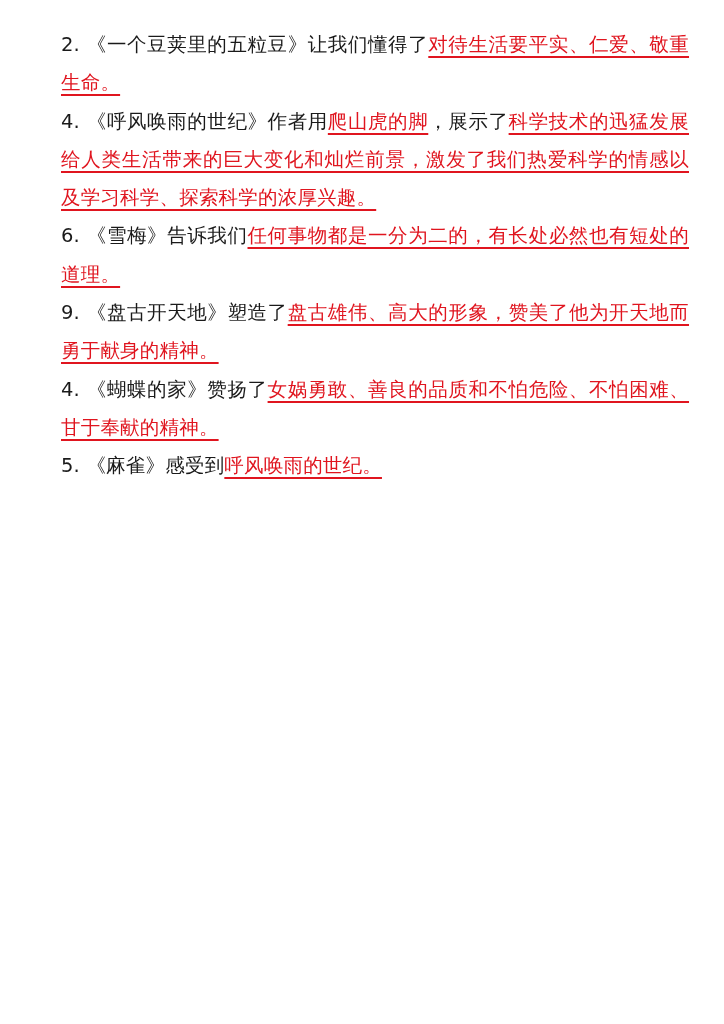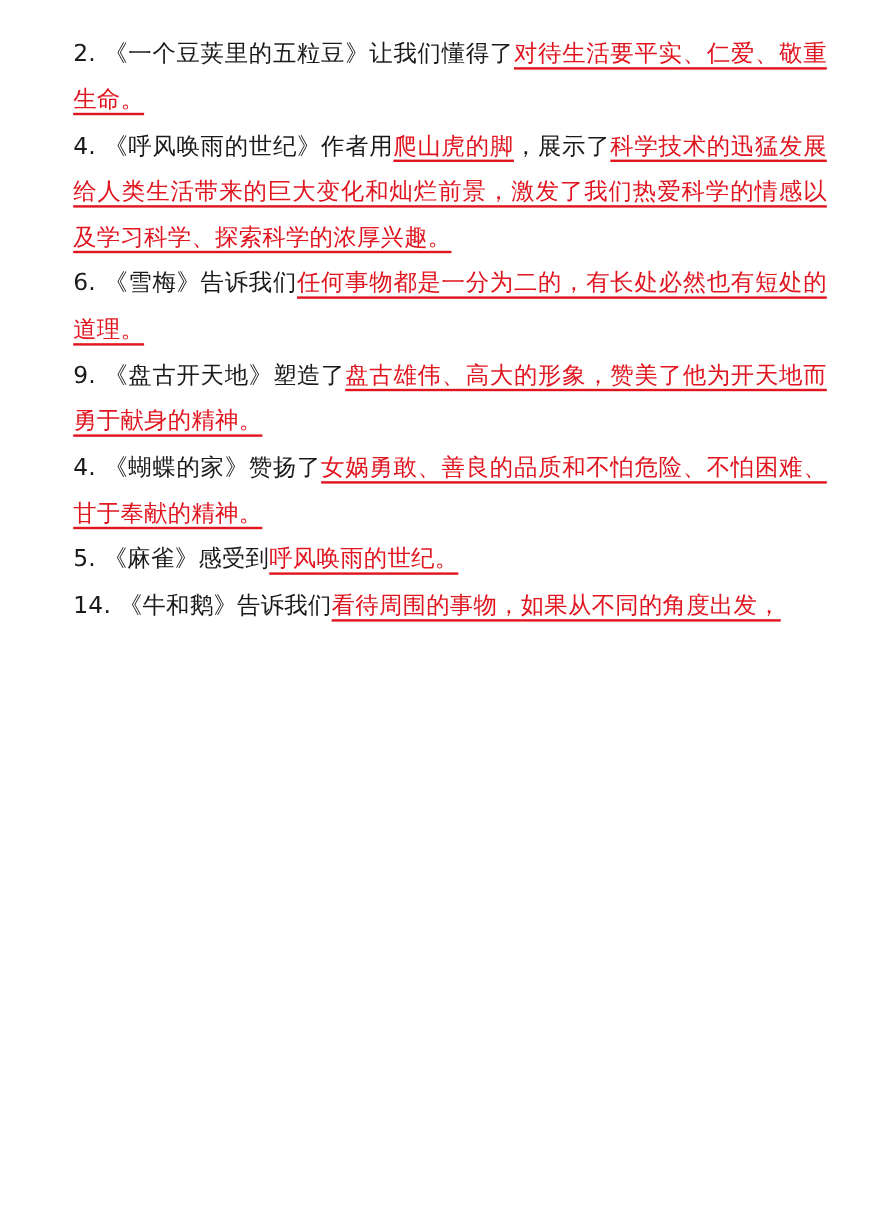--- a/index.html
+++ b/index.html
@@ -59,15 +59,14 @@
 
 
   <p class="item"><span>9.</span> <span>《盘古开天地》</span><span>塑造了</span><span class="hl">盘古雄伟、高大的形象，赞美了他为开天地而勇于献身的精神。</span></p>
 
 
 
   <p class="item"><span>4.</span> <span>《蝴蝶的家》</span><span>赞扬了</span><span class="hl">女娲勇敢、善良的品质和不怕危险、不怕困难、甘于奉献的精神。</span></p>
 
   <p class="item"><span>5.</span> <span>《麻雀》</span><span>感受到</span><span class="hl">呼风唤雨的世纪。</span></p>
 
-  <p class="item"><span>14.</span> <span>《牛和鹅》</span><span>告诉我们</span><span class="hl">看待周围的事物，如果从不同的角度出发，</span></p>
 
 </div>
 
 </body></html>

